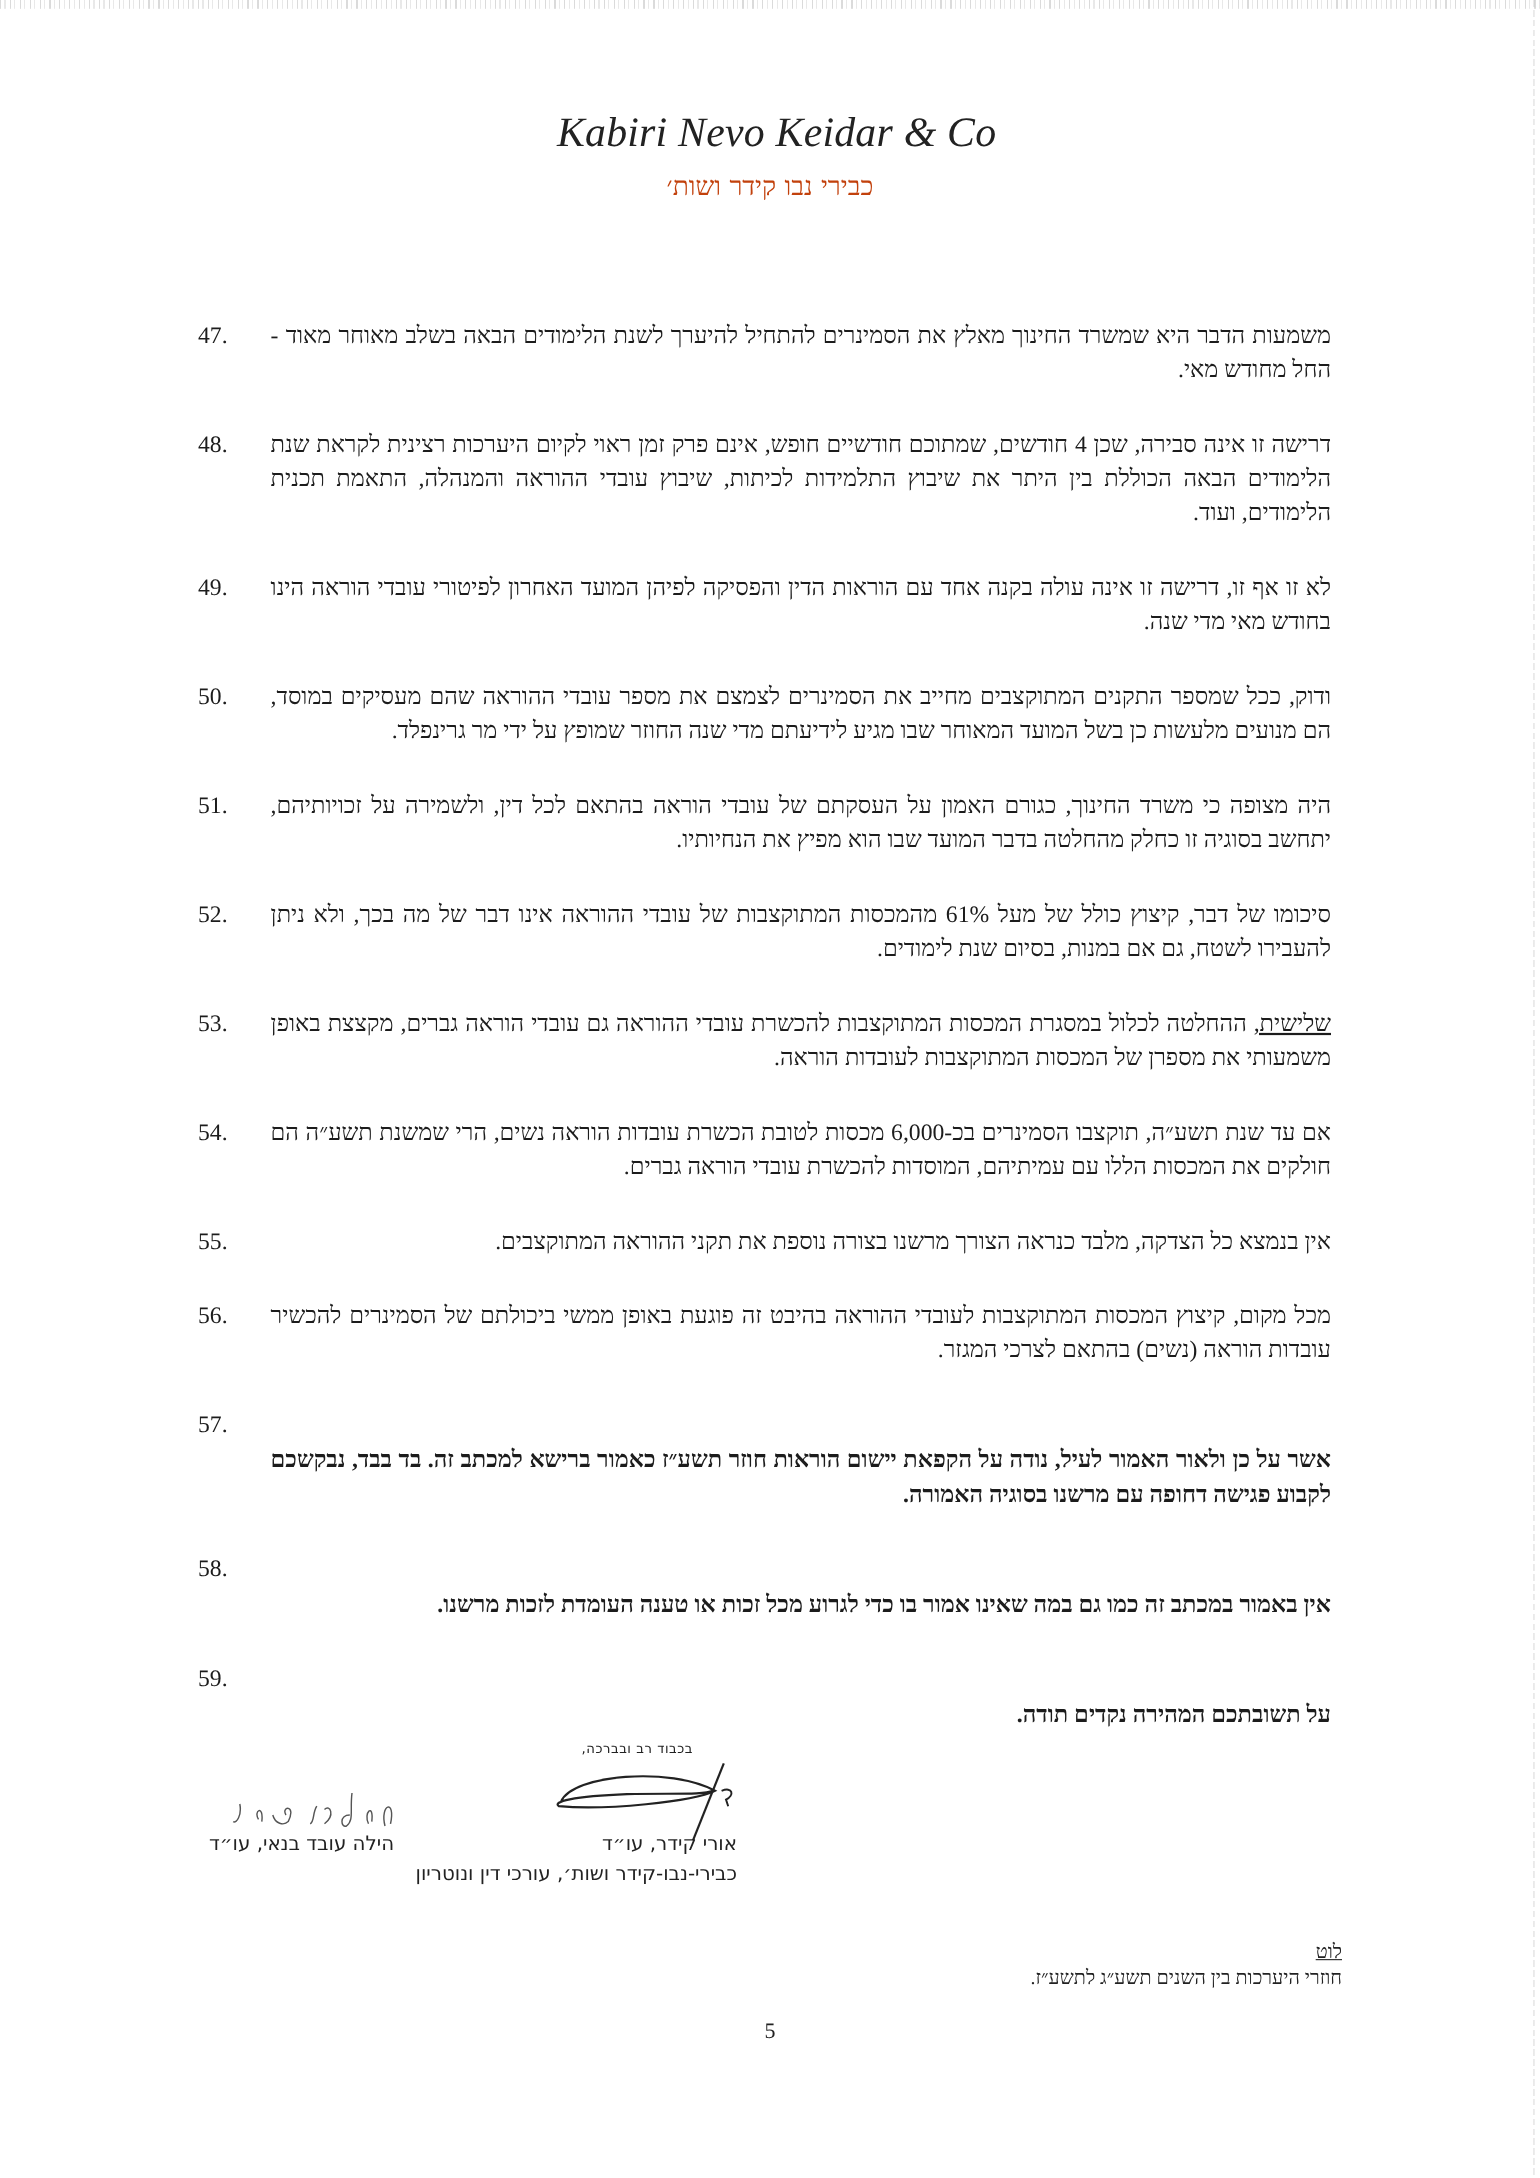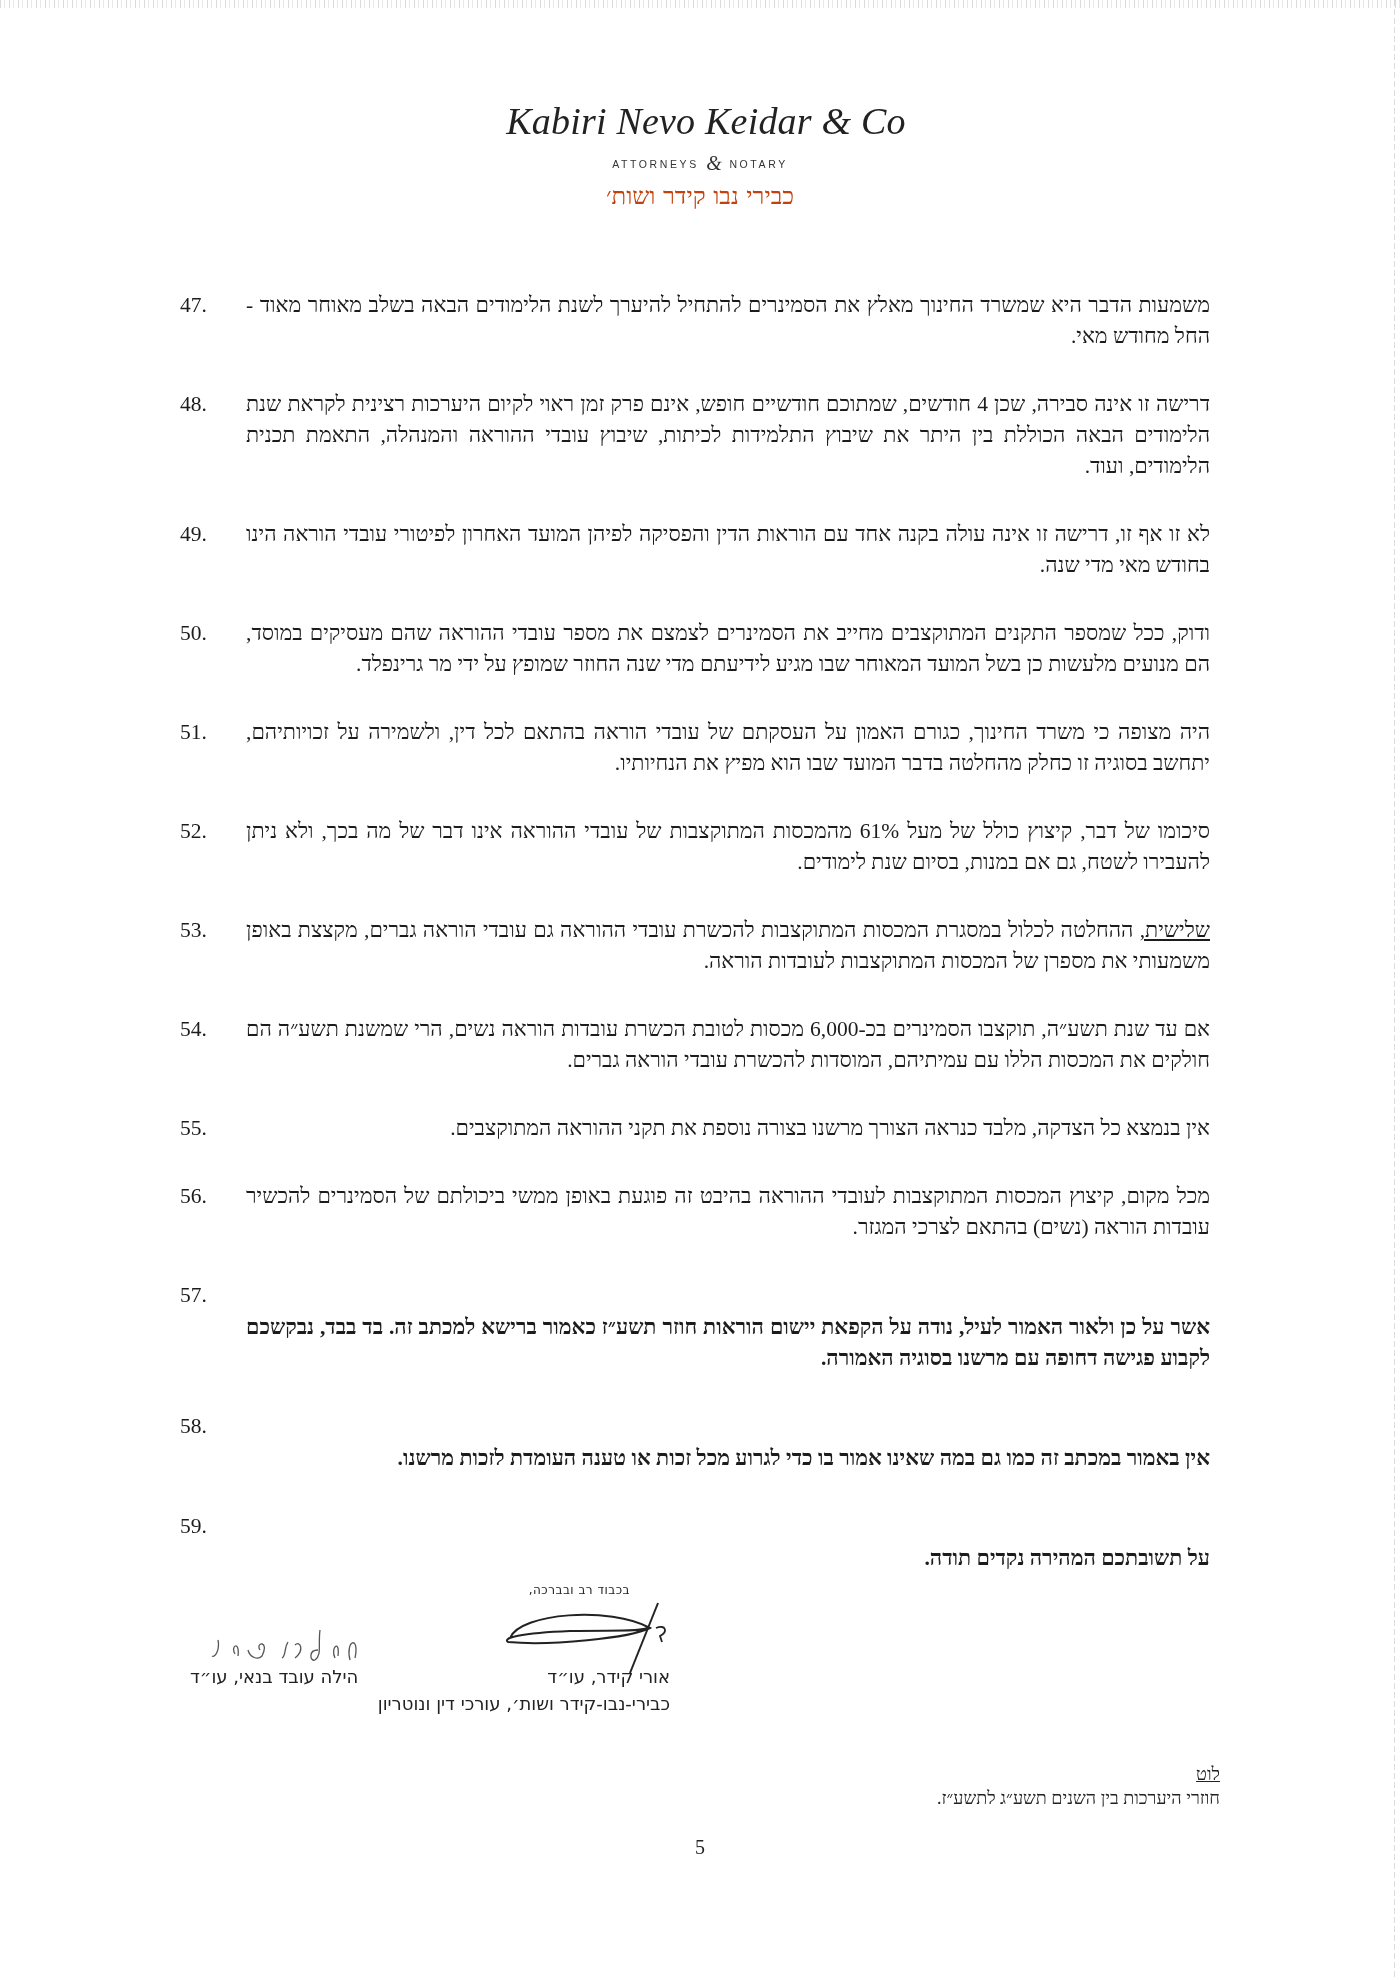--- a/index.html
+++ b/index.html
@@ -178,25 +178,20 @@
     }
   </style>
 </head>
 <body>
 
 <div class="scan-top"></div>
 <div class="scan-right"></div>
 
 <header class="letterhead">
   <div class="firm-en">Kabiri Nevo Keidar &amp; Co</div>
-  <div class="firm-sub">
-    <span>ATTORNEYS</span>
-    <span class="amp">&amp;</span>
-    <span>NOTARY</span>
-  </div>
   <div class="firm-he">כבירי נבו קידר ושות׳</div>
 </header>
 
 <main class="body-text">
   <div class="para" style="margin-bottom:37px">
     <span class="txt">משמעות הדבר היא שמשרד החינוך מאלץ את הסמינרים להתחיל להיערך לשנת הלימודים הבאה בשלב מאוחר מאוד - החל מחודש מאי.</span>
     <span class="num">47.</span>
   </div>
   <div class="para" style="margin-bottom:37px">
     <span class="txt">דרישה זו אינה סבירה, שכן 4 חודשים, שמתוכם חודשיים חופש, אינם פרק זמן ראוי לקיום היערכות רצינית לקראת שנת הלימודים הבאה הכוללת בין היתר את שיבוץ התלמידות לכיתות, שיבוץ עובדי ההוראה והמנהלה, התאמת תכנית הלימודים, ועוד.</span>

